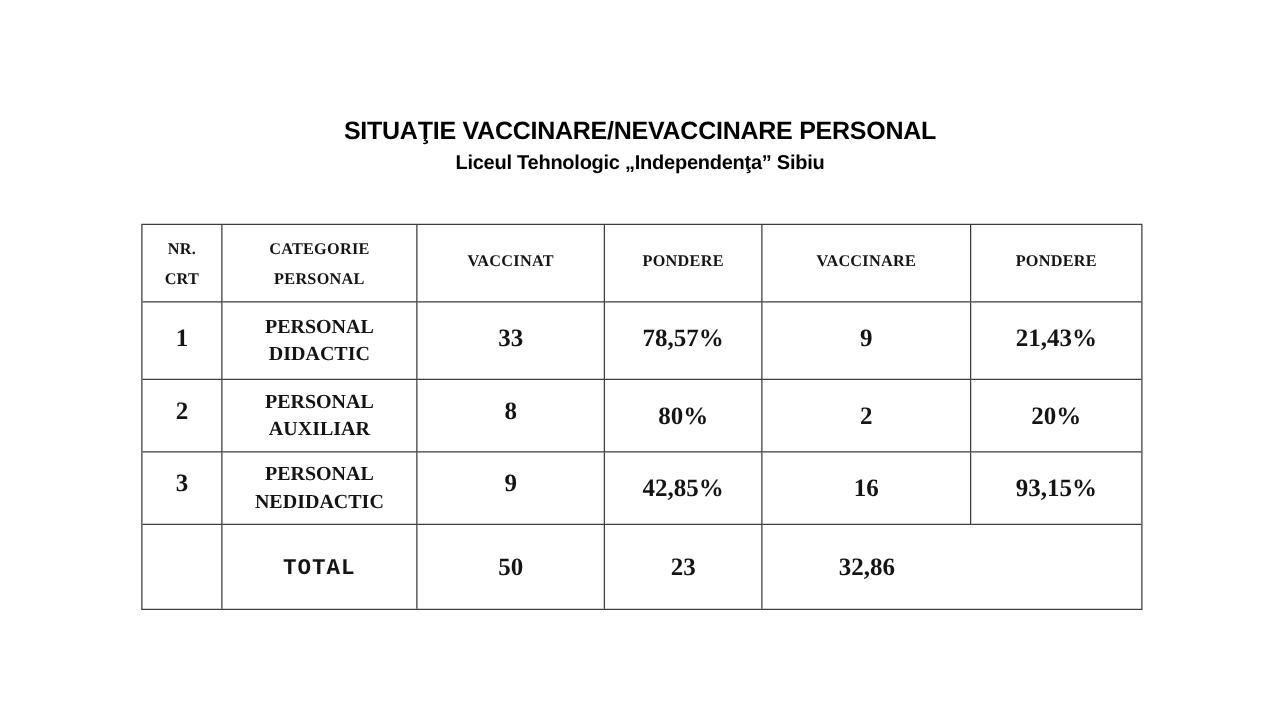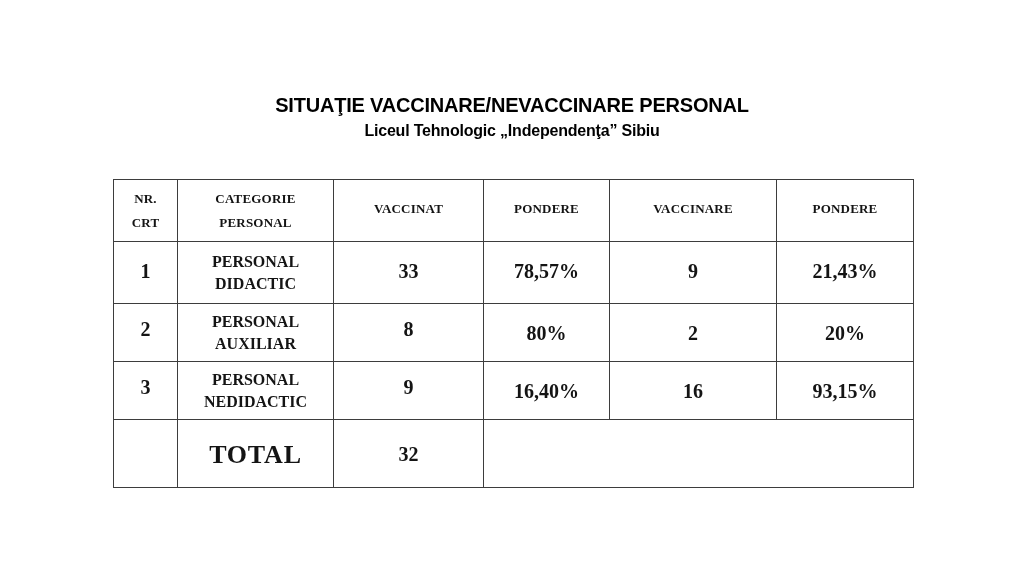--- a/index.html
+++ b/index.html
@@ -51,21 +51,21 @@
   }
   .lc { border-right: none; }   
   .lr { border-bottom: none; }  
 
   .va-b { align-items: flex-end; padding-bottom: 20px; }
   .va-c { align-items: center; }
 
   .th    { font-size: 13px; line-height: 24px; letter-spacing: 0.2px; }
   .cat   { font-size: 16px; line-height: 22px; }
   .num   { font-size: 20px; line-height: 24px; }
-  .total { font-size: 26px; line-height: 24px; letter-spacing: 0.8px; }
+  .total { font-size: 18px; line-height: 24px; letter-spacing: 0.8px; font-family: Liberation Mono, monospace; }
 </style>
 </head>
 <body>
 
 <div class="slide">
 
   <div class="titles">
     <div class="title">SITUAŢIE VACCINARE/NEVACCINARE PERSONAL</div>
     <div class="subtitle">Liceul Tehnologic „Independenţa” Sibiu</div>
   </div>
@@ -94,22 +94,24 @@
 AUXILIAR</div>
     <div class="cell num va-b">8</div>
     <div class="cell num va-c">80%</div>
     <div class="cell num va-c">2</div>
     <div class="cell num va-c lc">20%</div>
 
     <div class="cell num va-b">3</div>
     <div class="cell cat va-c">PERSONAL
 NEDIDACTIC</div>
     <div class="cell num va-b">9</div>
-    <div class="cell num va-c">16,40%</div>
+    <div class="cell num va-c">42,85%</div>
     <div class="cell num va-c">16</div>
     <div class="cell num va-c lc">93,15%</div>
 
     <div class="cell num va-b lr"></div>
     <div class="cell total va-b lr">TOTAL</div>
-    <div class="cell num va-c lr">32</div>
+    <div class="cell num va-c lr">50</div>
+    <div class="cell num va-c lr">23</div>
+    <div class="cell num va-c lr lc">32,86</div>
 
   </div>
 </div>
 
 </body></html>

